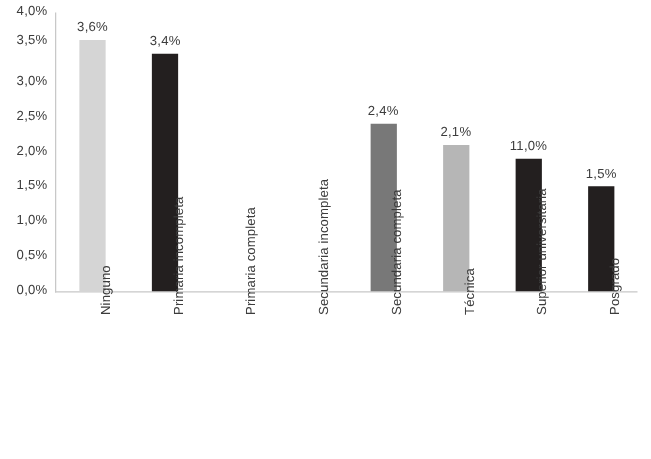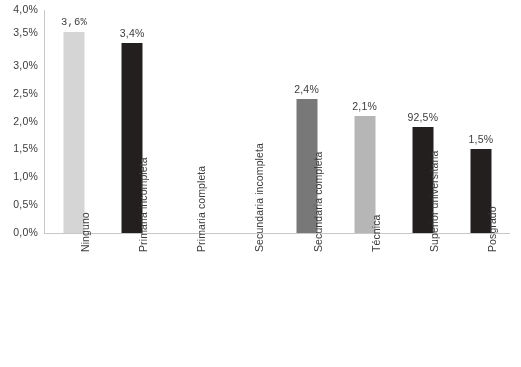--- a/index.html
+++ b/index.html
@@ -135,39 +135,39 @@
       <div class="y-tick-label" style="top: 143.375px;">1,5%</div>
       <div class="y-tick-label" style="top: 171.25px;">1,0%</div>
       <div class="y-tick-label" style="top: 199.125px;">0,5%</div>
       <div class="y-tick-label" style="top: 227px;">0,0%</div>
     </div>
 
   <div id="y-axis-line"></div>
   <div id="x-axis-line"></div>
 
   <div id="plot-area">
-      <div class="bar-slot" style="left: 0px; width: 58.125px; font-family: Liberation Mono, monospace;">
+      <div class="bar-slot" style="left: 0px; width: 58.125px;">
         <div class="bar" style="height: 200.7px; background: rgb(213, 213, 213);"></div>
         <div class="bar-value" style="bottom: 204.7px;">3,6%</div>
       </div>
       <div class="bar-slot" style="left: 58.125px; width: 58.125px;">
         <div class="bar" style="height: 189.55px; background: rgb(35, 31, 31);"></div>
         <div class="bar-value" style="bottom: 193.55px;">3,4%</div>
       </div>
       <div class="bar-slot" style="left: 232.5px; width: 58.125px;">
         <div class="bar" style="height: 133.8px; background: rgb(120, 120, 120);"></div>
         <div class="bar-value" style="bottom: 137.8px;">2,4%</div>
       </div>
       <div class="bar-slot" style="left: 290.625px; width: 58.125px;">
         <div class="bar" style="height: 117.075px; background: rgb(182, 182, 182);"></div>
         <div class="bar-value" style="bottom: 121.075px;">2,1%</div>
       </div>
       <div class="bar-slot" style="left: 348.75px; width: 58.125px;">
         <div class="bar" style="height: 105.925px; background: rgb(35, 31, 31);"></div>
-        <div class="bar-value" style="bottom: 109.925px;">92,5%</div>
+        <div class="bar-value" style="bottom: 109.925px;">11,0%</div>
       </div>
       <div class="bar-slot" style="left: 406.875px; width: 58.125px;">
         <div class="bar" style="height: 83.625px; background: rgb(35, 31, 31);"></div>
         <div class="bar-value" style="bottom: 87.625px;">1,5%</div>
       </div>
     </div>
 
   <div id="x-category-labels">
       <div class="cat-slot" style="left: 0px; width: 58.125px;">
         <div class="cat-rot-wrap">

